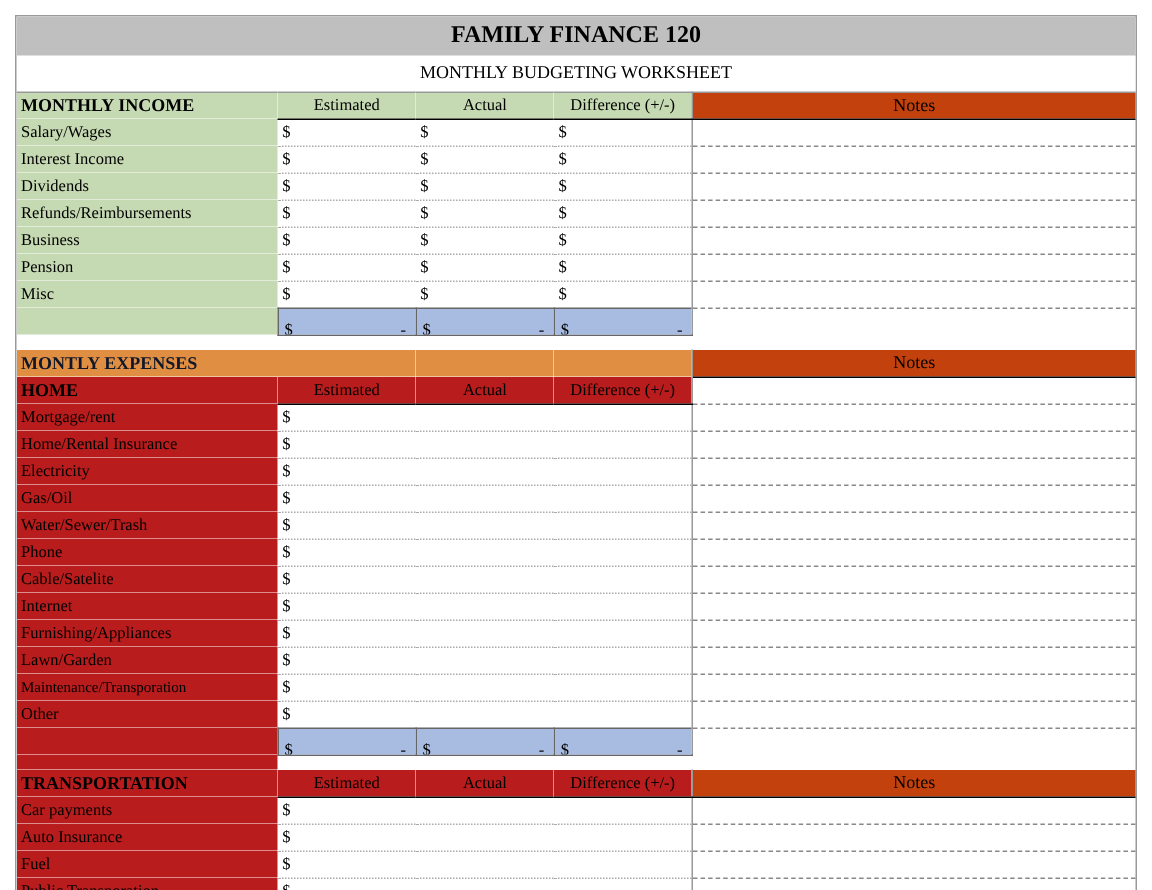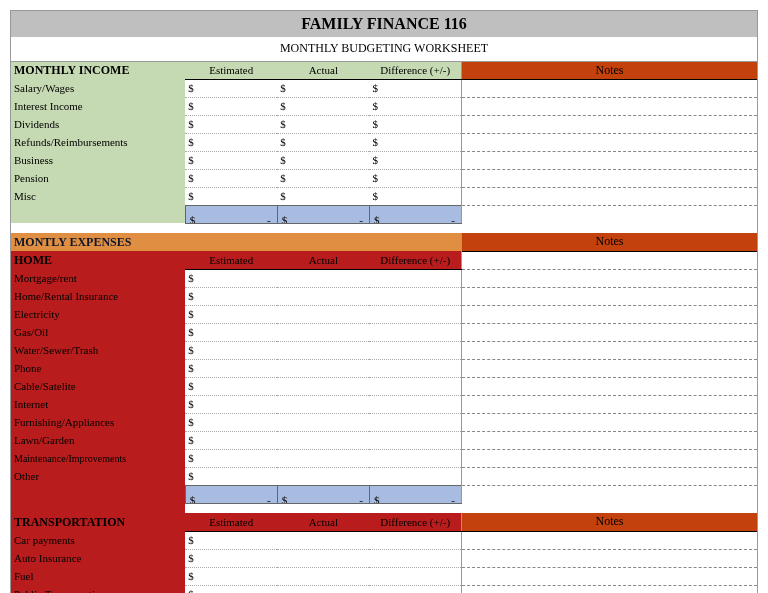--- a/index.html
+++ b/index.html
@@ -91,21 +91,21 @@
   <colgroup>
     <col class="col-label">
     <col class="col-num">
         <col class="col-num">
         <col class="col-num">
     <col class="col-notes">
   </colgroup>
 
   <tbody>
         <tr class="title-row">
-    <td colspan="5">FAMILY FINANCE 116</td>
+    <td colspan="5">FAMILY FINANCE 120</td>
   </tr>
   <tr class="subtitle-row">
     <td colspan="5">MONTHLY BUDGETING WORKSHEET</td>
   </tr>
 
   <tr>
     <td class="green-bg sec-header">MONTHLY INCOME</td>
     <td class="green-bg col-head">Estimated</td>
     <td class="green-bg col-head">Actual</td>
     <td class="green-bg col-head thin-border-right">Difference (+/-)</td>
@@ -262,21 +262,21 @@
     <td class="note-cell"></td>
   </tr>
   <tr>
     <td class="peach-bg">Lawn/Garden</td>
     <td class="num-left"><span>$</span></td>
     <td class="num-left"></td>
     <td class="num-left thin-border-right"></td>
     <td class="note-cell"></td>
   </tr>
   <tr>
-    <td class="peach-bg" style="font-size:10px;">Maintenance/Improvements</td>
+    <td class="peach-bg" style="font-size:10px;">Maintenance/Transporation</td>
     <td class="num-left"><span>$</span></td>
     <td class="num-left"></td>
     <td class="num-left thin-border-right"></td>
     <td class="note-cell"></td>
   </tr>
   <tr>
     <td class="peach-bg">Other</td>
     <td class="num-left"><span>$</span></td>
     <td class="num-left"></td>
     <td class="num-left thin-border-right"></td>

